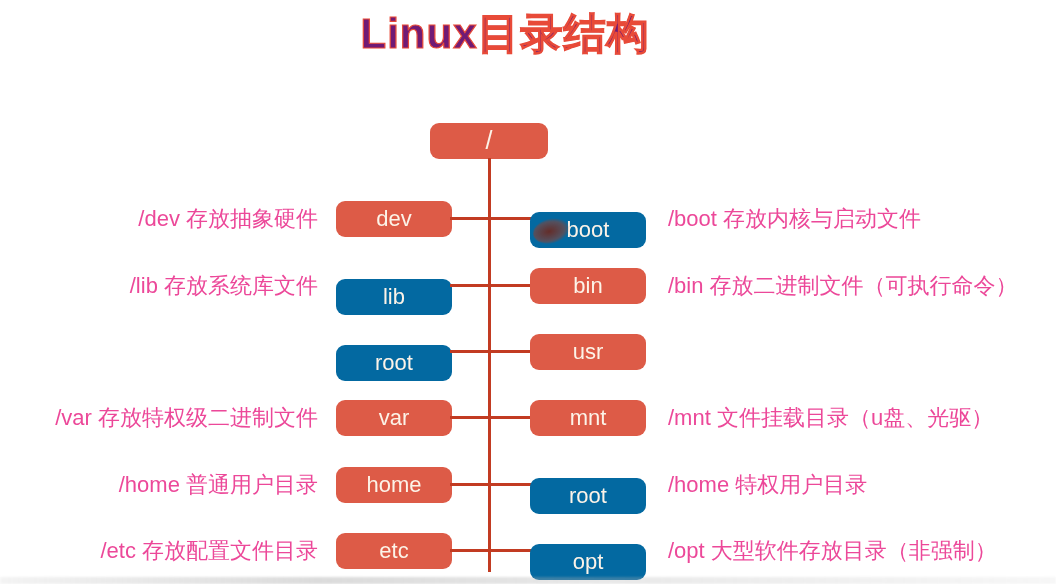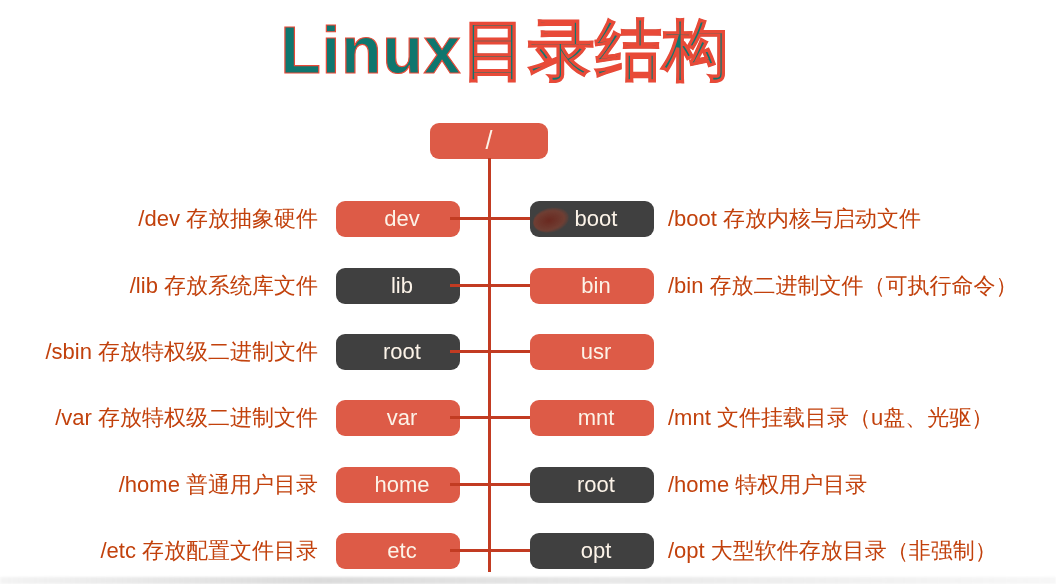--- a/index.html
+++ b/index.html
@@ -4,46 +4,46 @@
 <style>
   html,body{margin:0;padding:0;}
   body{
     width:1056px;height:584px;position:relative;overflow:hidden;
     background:#ffffff;
     font-family:"Liberation Sans","DejaVu Sans",sans-serif;
   }
   .title{
     position:absolute;top:6px;left:0;width:1010px;
     text-align:center;
-    font-size:66px;font-weight:800;letter-spacing:1px;
-    color:#0f766e;
+    font-size:42px;font-weight:800;letter-spacing:1px;
+    color:#701a75;
     -webkit-text-stroke:1.2px #e84a38;
   }
   .root-node{
     position:absolute;left:430px;top:123px;width:118px;height:36px;
     background:#dd5b47;border-radius:9px;
     color:#fcf3e8;font-size:25px;line-height:35px;text-align:center;
   }
   .trunk{
     position:absolute;left:488px;top:158px;width:3px;height:414px;
     background:#c23b22;
   }
   .row{position:absolute;left:0;width:1056px;height:36px;}
   .desc{
     position:absolute;top:0;height:36px;line-height:36px;
-    font-size:22px;color:#c2410c;white-space:nowrap;
+    font-size:22px;color:#ec4899;white-space:nowrap;
   }
   .left-desc{left:0;width:318px;text-align:right;}
   .right-desc{left:668px;text-align:center;}
   .node{
     position:absolute;top:0;width:116px;height:36px;border-radius:9px;
-    color:#fcf3e8;font-size:22px;line-height:35px;text-align:center;padding-left:8px;
+    color:#fcf3e8;font-size:22px;line-height:35px;text-align:center;
   }
   .node[data-color="red"]{background:#dd5b47;}
-  .node[data-color="orange"]{background:#404040;}
+  .node[data-color="orange"]{background:#0369a1;margin-top:11px;}
   .left-node{left:336px;}
   .right-node{left:530px;}
   .connector{position:absolute;top:16px;height:3px;background:#c23b22;}
   .left-connector{left:450px;width:40px;}
   .right-connector{left:489px;width:43px;}
   .smudge{
     position:absolute;left:3px;top:7px;width:36px;height:24px;
     background:radial-gradient(ellipse at 45% 50%, rgba(110,38,28,.9) 0%, rgba(150,60,40,.55) 55%, rgba(170,80,50,0) 78%);
     transform:rotate(-14deg);
     filter:blur(.6px);
@@ -75,21 +75,20 @@
 <div class="row" style="top:268px">
   <div class="desc left-desc">/lib 存放系统库文件</div>
   <div class="node left-node" data-color="orange"><span>lib</span></div>
   <div class="connector left-connector"></div>
   <div class="connector right-connector"></div>
   <div class="node right-node" data-color="red"><span>bin</span></div>
   <div class="desc right-desc">/bin 存放二进制文件（可执行命令）</div>
 </div>
 
 <div class="row" style="top:334px">
-  <div class="desc left-desc">/sbin 存放特权级二进制文件</div>
   <div class="node left-node" data-color="orange"><span>root</span></div>
   <div class="connector left-connector"></div>
   <div class="connector right-connector"></div>
   <div class="node right-node" data-color="red"><span>usr</span></div>
 </div>
 
 <div class="row" style="top:400px">
   <div class="desc left-desc">/var 存放特权级二进制文件</div>
   <div class="node left-node" data-color="red"><span>var</span></div>
   <div class="connector left-connector"></div>

